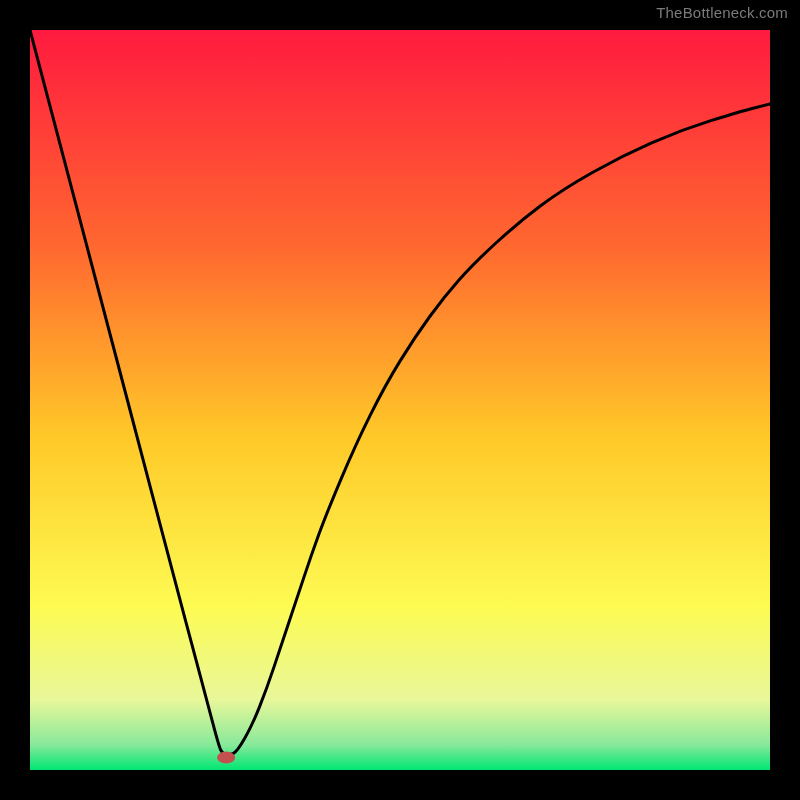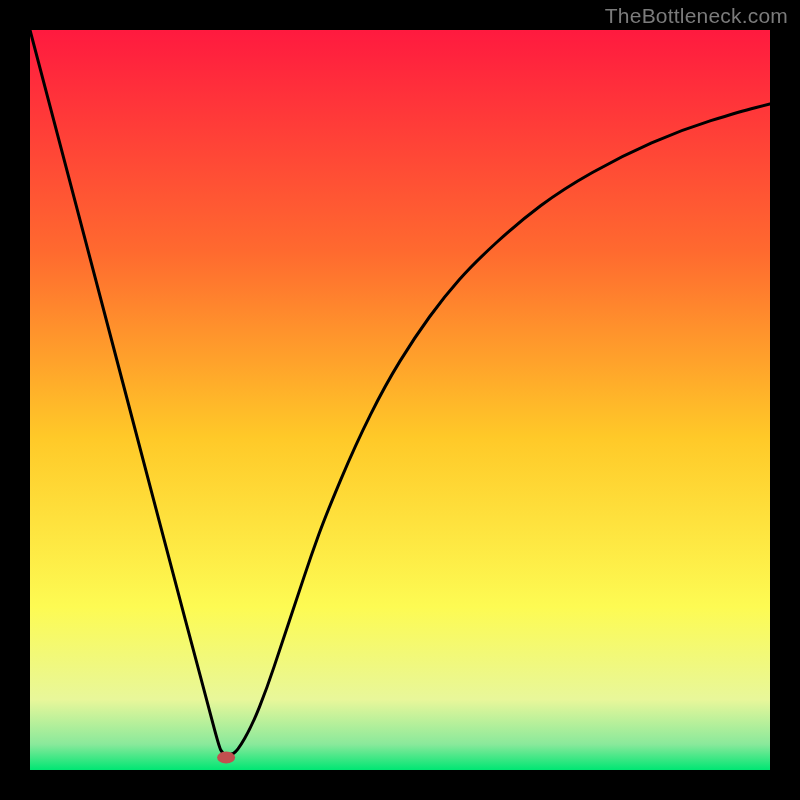--- a/index.html
+++ b/index.html
@@ -17,21 +17,21 @@
     top: 0;
     width: 800px;
     height: 800px;
     background: #000;
   }
   .watermark {
     position: absolute;
     top: 4px;
     right: 12px;
     color: #7b7b7b;
-    font-size: 21px;
+    font-size: 15px;
     font-weight: 400;
     letter-spacing: 0.2px;
   }
   .plot {
     position: absolute;
     left: 30px;
     top: 30px;
     width: 740px;
     height: 740px;
   }

